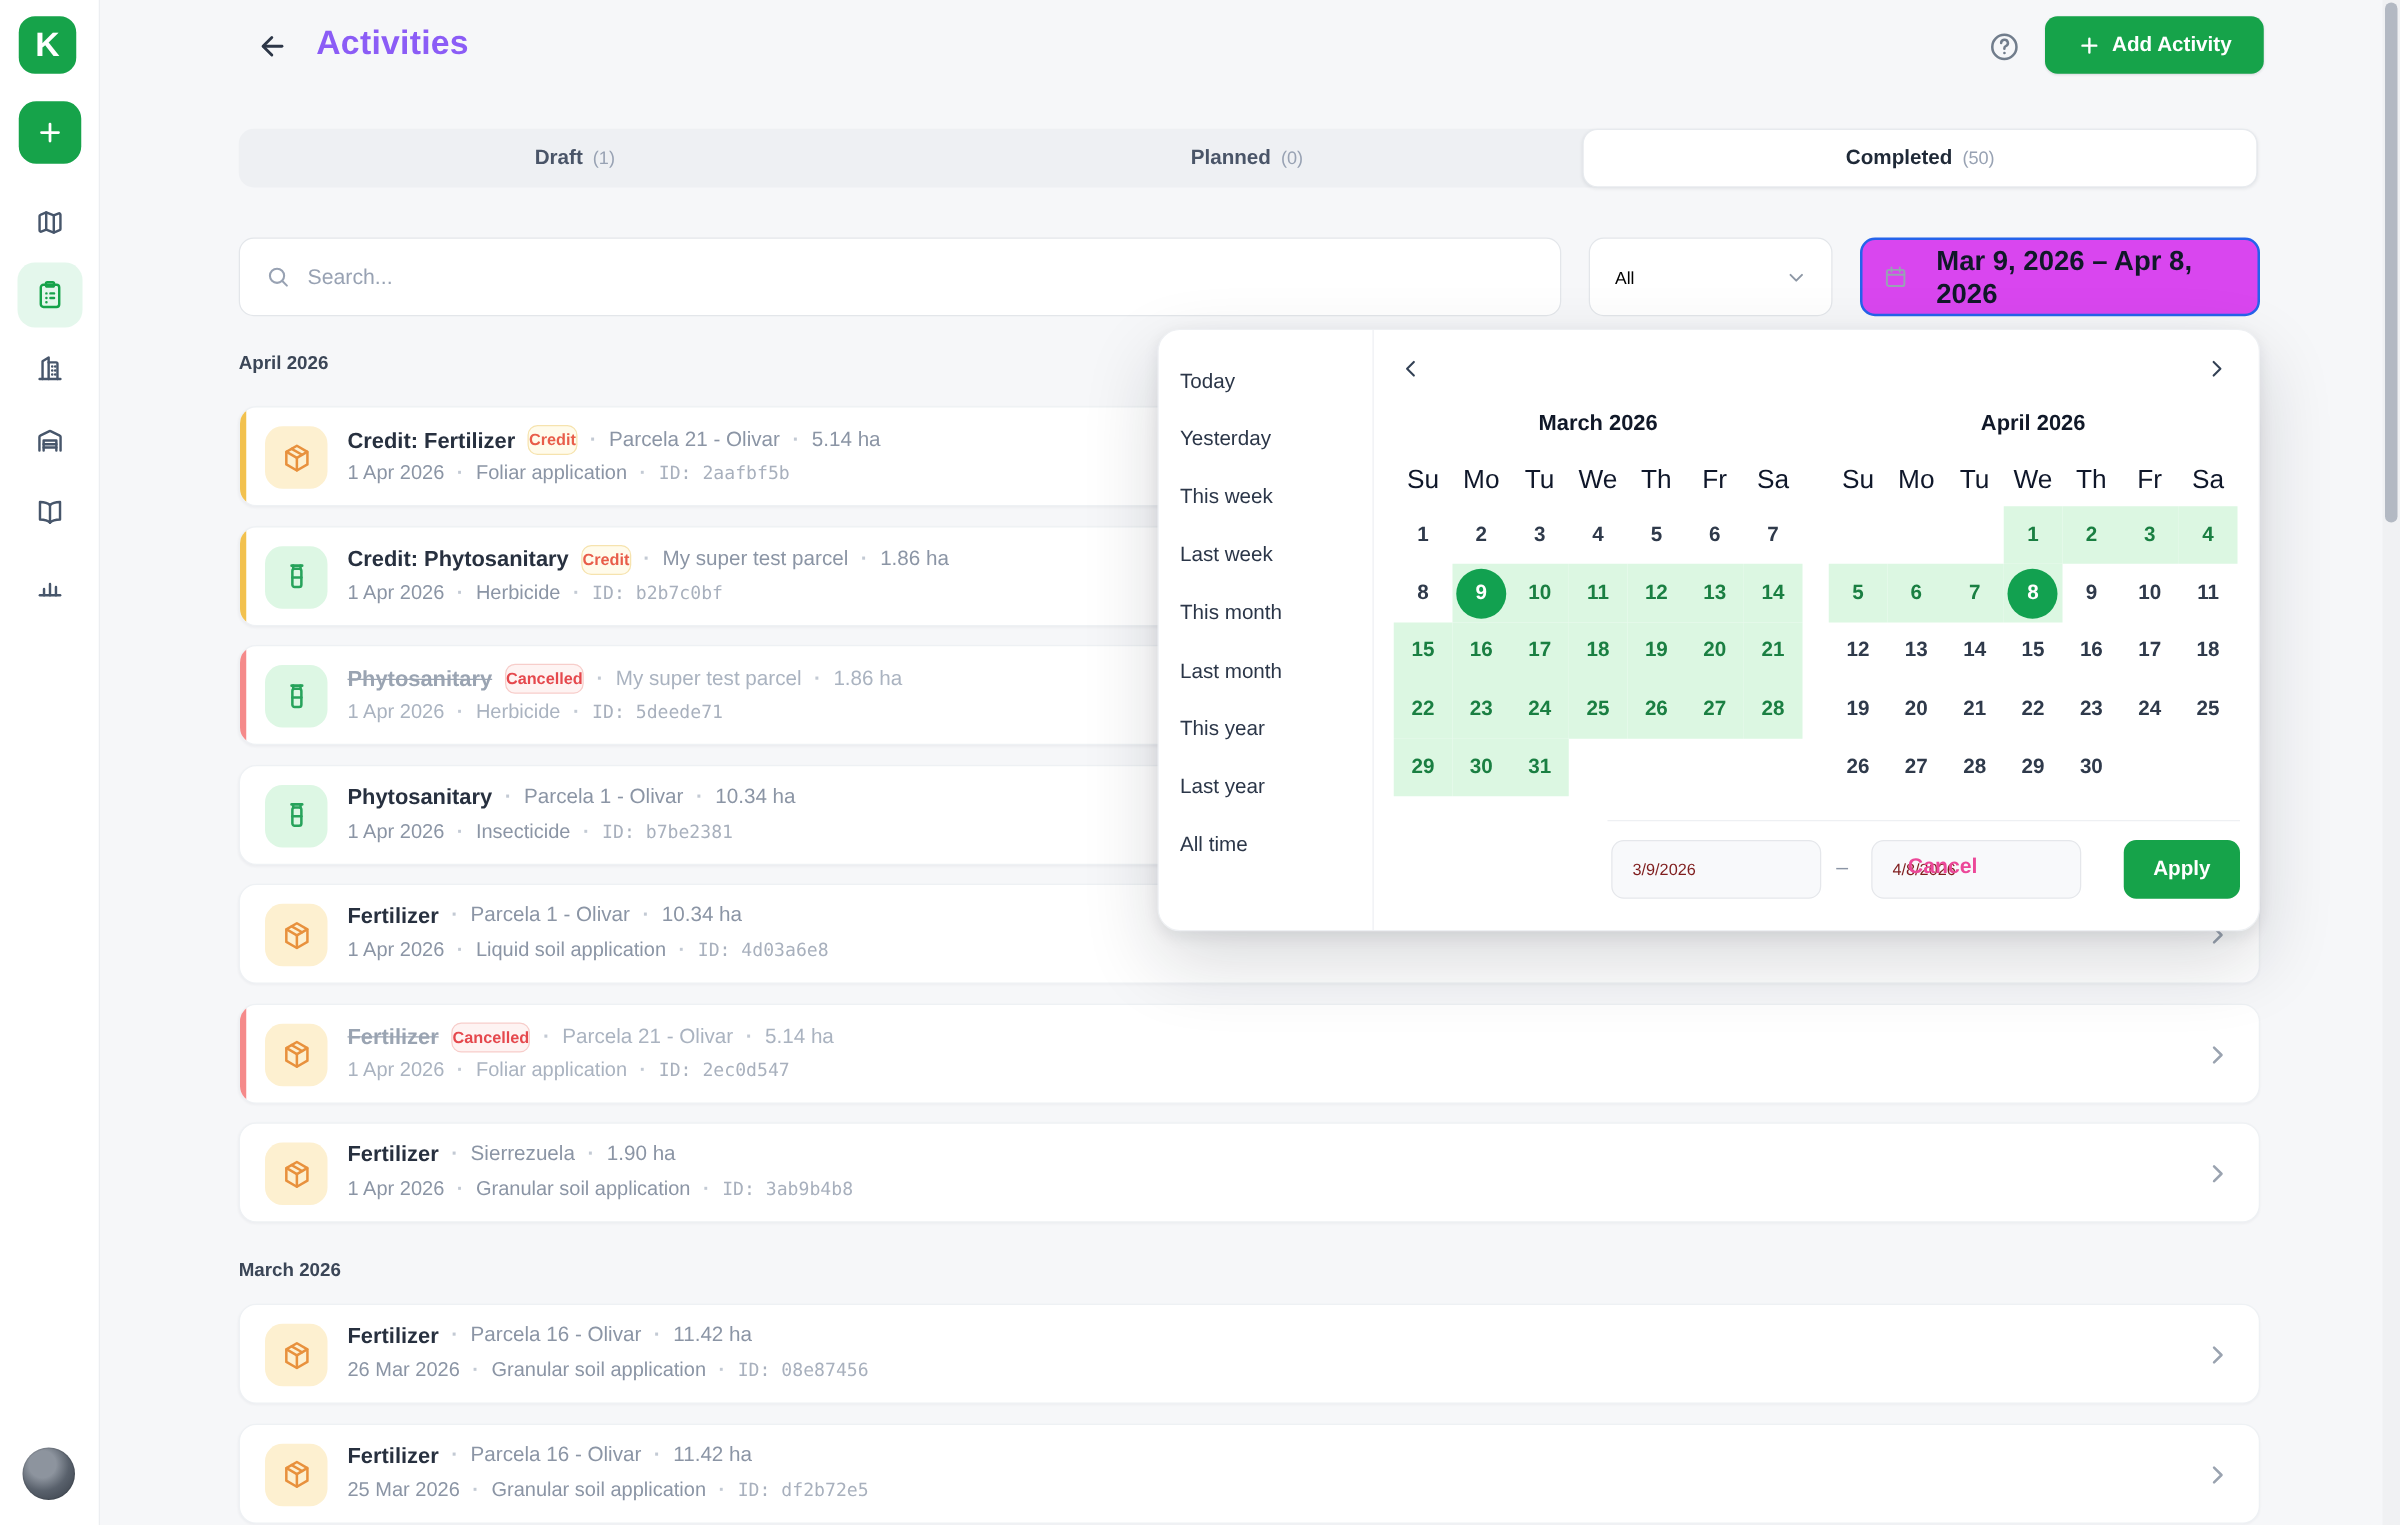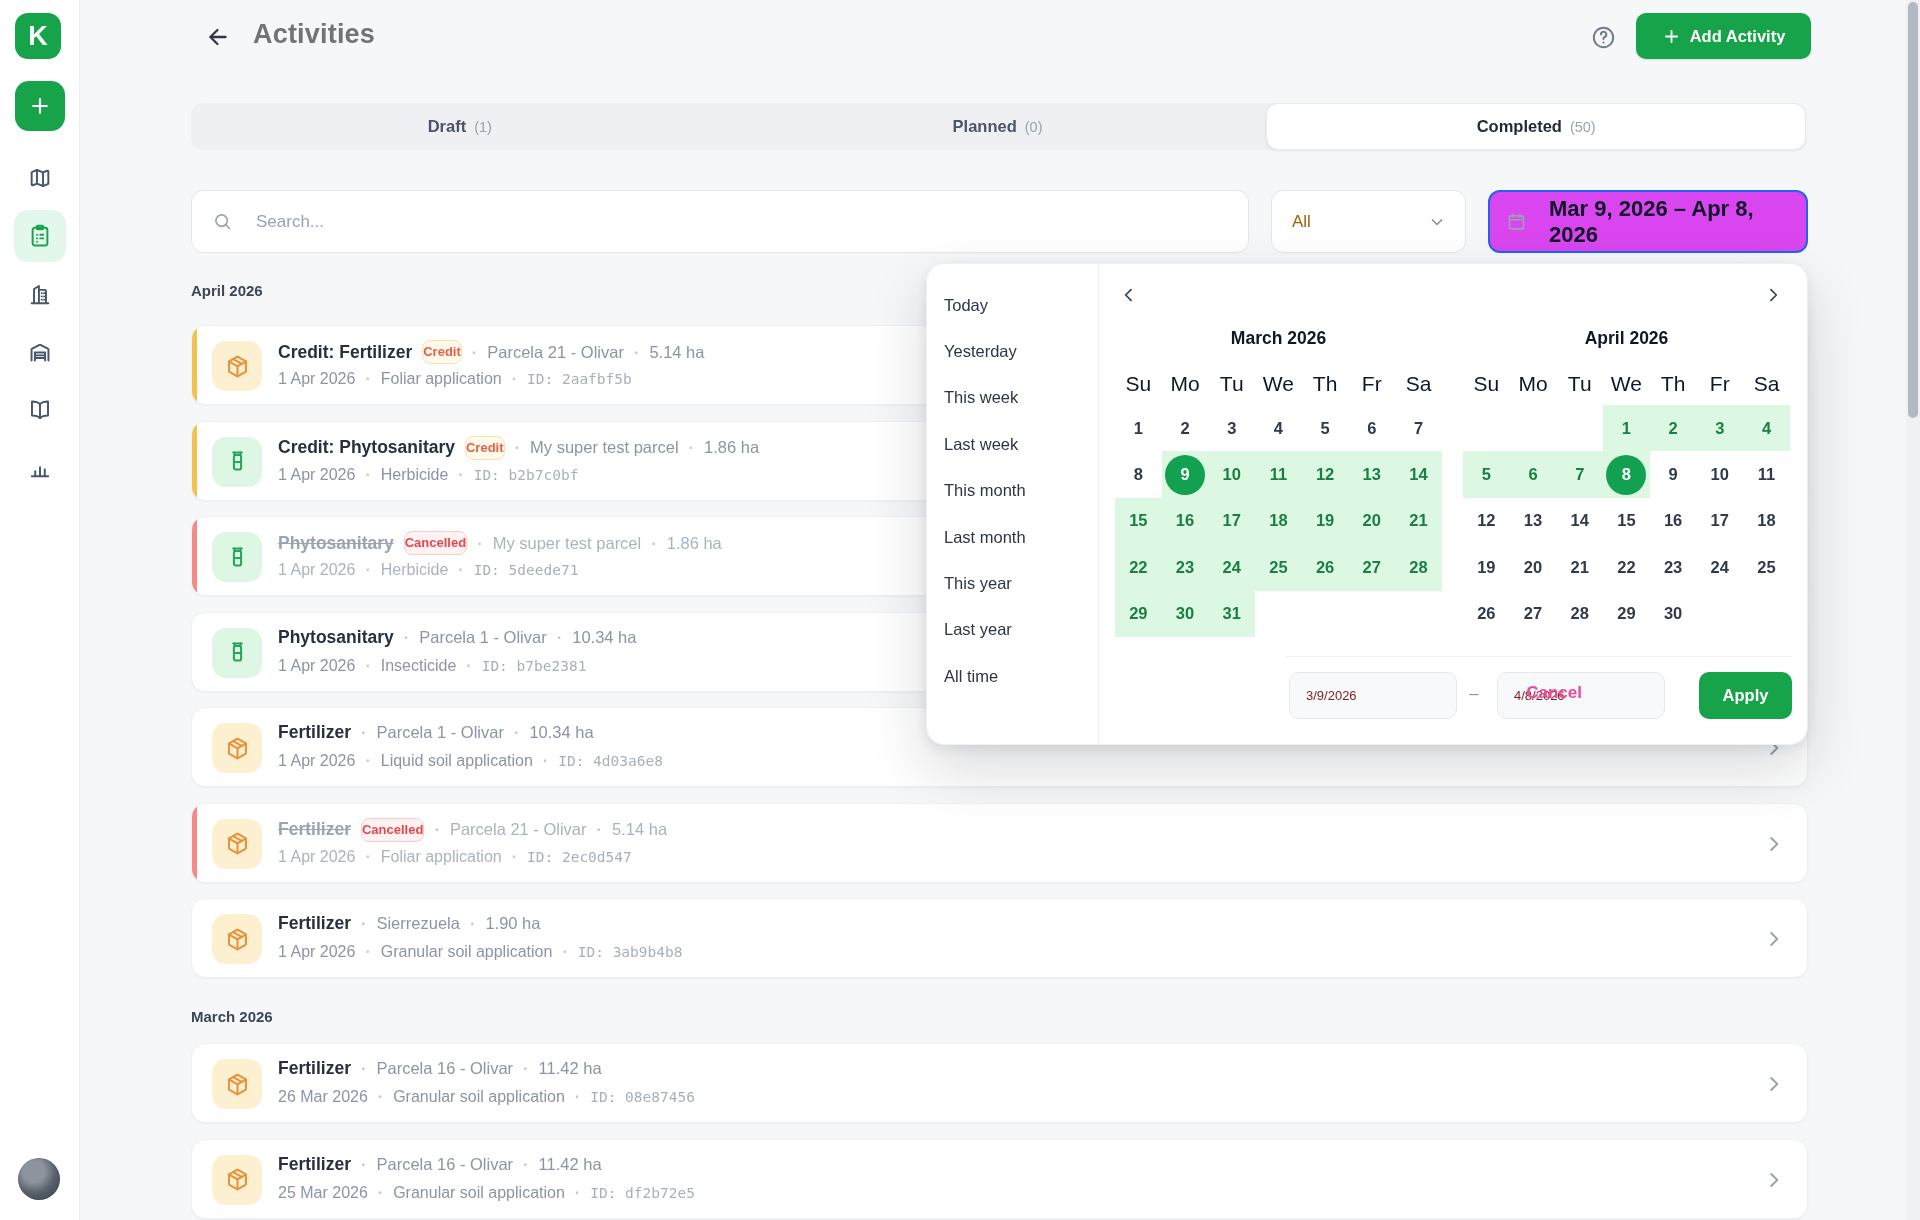--- a/index.html
+++ b/index.html
@@ -14,35 +14,35 @@
   .side-nav { position:absolute; left:0; top:152px; width:80px; display:flex; flex-direction:column; align-items:center; gap:6px; }
   .side-btn { width:52px; height:52px; border-radius:14px; display:flex; align-items:center; justify-content:center; color:#47566b; cursor:pointer; }
   .side-btn.active { background:#e4f7ec; color:#16a34a; }
   .avatar { position:absolute; left:18px; top:1158px; width:42px; height:42px; border-radius:50%; background:radial-gradient(circle at 38% 32%, #8d949e 0 28%, #59616c 55%, #343b44 100%); box-shadow:inset 0 0 0 1px rgba(0,0,0,.08); cursor:pointer; }
 
   .icn { display:inline-flex; align-items:center; justify-content:center; }
   .icn svg { display:block; }
 
   
   .back-btn { position:absolute; left:203px; top:22px; width:30px; height:30px; color:#2d3748; display:flex; align-items:center; justify-content:center; cursor:pointer; }
-  .page-title { position:absolute; left:253px; top:19px; font-size:27px; font-weight:800; color:#737373; letter-spacing:.2px; }
+  .page-title { position:absolute; left:253px; top:19px; font-size:27px; font-weight:800; color:#8b5cf6; letter-spacing:.2px; }
   .help-btn { position:absolute; left:1588px; top:22px; width:30px; height:30px; color:#717d8c; display:flex; align-items:center; justify-content:center; cursor:pointer; }
   .add-btn { position:absolute; left:1636px; top:13px; width:175px; height:46px; background:#16a34a; border-radius:10px; color:#fff; display:flex; align-items:center; justify-content:center; gap:9px; font-size:16.5px; font-weight:700; cursor:pointer; box-shadow:0 1px 2px rgba(16,24,40,.12); }
 
   
   .tabs { position:absolute; left:191px; top:103px; width:1615px; height:47px; background:#eef0f3; border-radius:12px; display:flex; }
   .tab { flex:1; display:flex; align-items:center; justify-content:center; gap:8px; font-size:16.5px; font-weight:600; color:#4a5568; border-radius:12px; cursor:pointer; }
   .tab .cnt { font-size:14.5px; font-weight:500; color:#98a2b3; }
   .tab.active { background:#ffffff; color:#1f2937; border:1px solid #e7eaee; box-shadow:0 1px 3px rgba(16,24,40,.08); }
 
   
-  .search-box { position:absolute; left:191px; top:190px; width:1058px; height:63px; background:#fff; border:1px solid #e3e6ea; border-radius:12px; display:flex; align-items:center; padding:0 20px; gap:23px; color:#98a2b3; }
+  .search-box { position:absolute; left:191px; top:190px; width:1058px; height:63px; background:#fff; border:1px solid #e3e6ea; border-radius:12px; display:flex; align-items:center; padding:0 20px; gap:13px; color:#98a2b3; }
   .search-box input { border:none; outline:none; flex:1; font-size:17px; font-family:"Liberation Sans",sans-serif; color:#1f2937; background:transparent; }
   .search-box input::placeholder { color:#98a2b3; }
-  .select-box { position:absolute; left:1271px; top:190px; width:195px; height:63px; background:#fff; border:1px solid #e3e6ea; border-radius:12px; display:flex; align-items:center; justify-content:space-between; padding:0 18px 0 20px; font-size:17px; color:#a16207; cursor:pointer; }
+  .select-box { position:absolute; left:1271px; top:190px; width:195px; height:63px; background:#fff; border:1px solid #e3e6ea; border-radius:12px; display:flex; align-items:center; justify-content:space-between; padding:0 18px 0 20px; font-size:14px; color:#000000; cursor:pointer; }
   .select-box .chev { color:#8d97a5; }
   .date-field { position:absolute; left:1488px; top:190px; width:320px; height:63px; background:#d946ef; border:2px solid #2563eb; border-radius:12px; display:flex; align-items:center; padding:0 16px; gap:22px; font-size:22px; font-weight:600; color:#101828; cursor:pointer; }
   .date-field .icn { color:#98a2b3; }
 
   
   .list { position:absolute; left:191px; top:282px; width:1617px; }
   .group-label { height:20px; font-size:15px; font-weight:600; color:#3b4657; margin-bottom:23px; }
   .group-label.second { margin-top:30px; margin-bottom:15px; }
   .card { position:relative; height:80px; background:#fff; border:1px solid #eef1f4; border-radius:14px; margin-bottom:15.5px; box-shadow:0 1px 2px rgba(16,24,40,.04); cursor:pointer; overflow:hidden; }
   .stripe { position:absolute; left:0; top:0; bottom:0; width:5px; }

